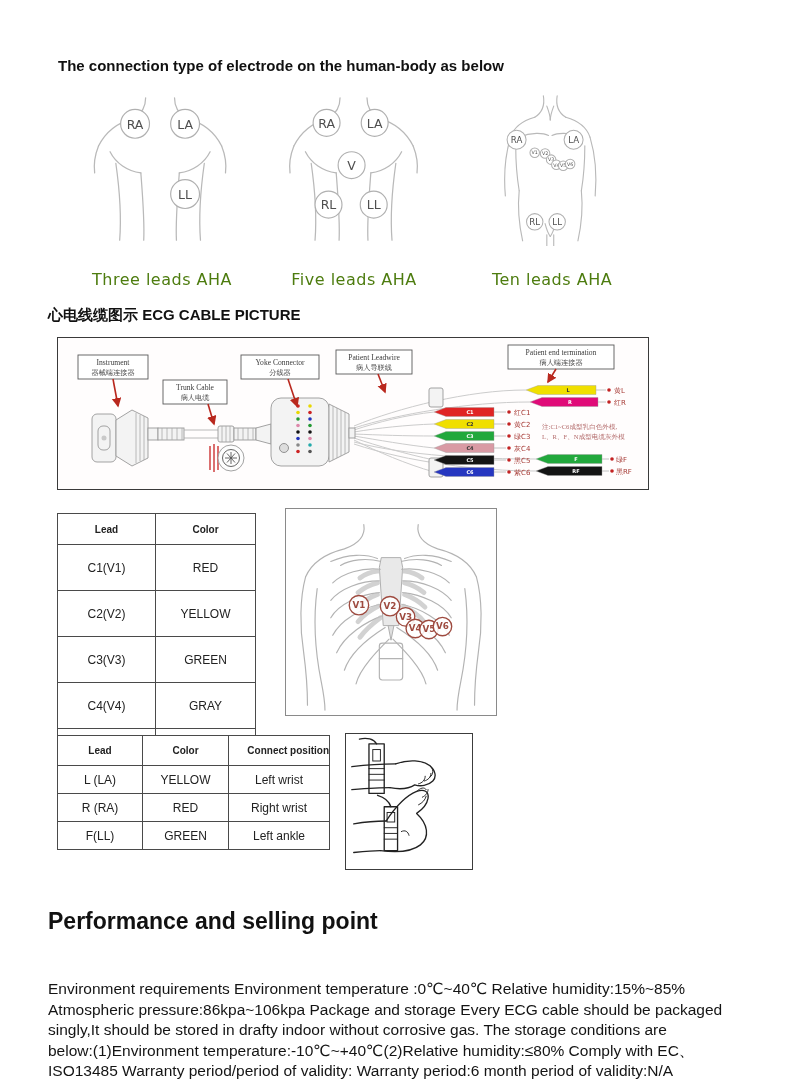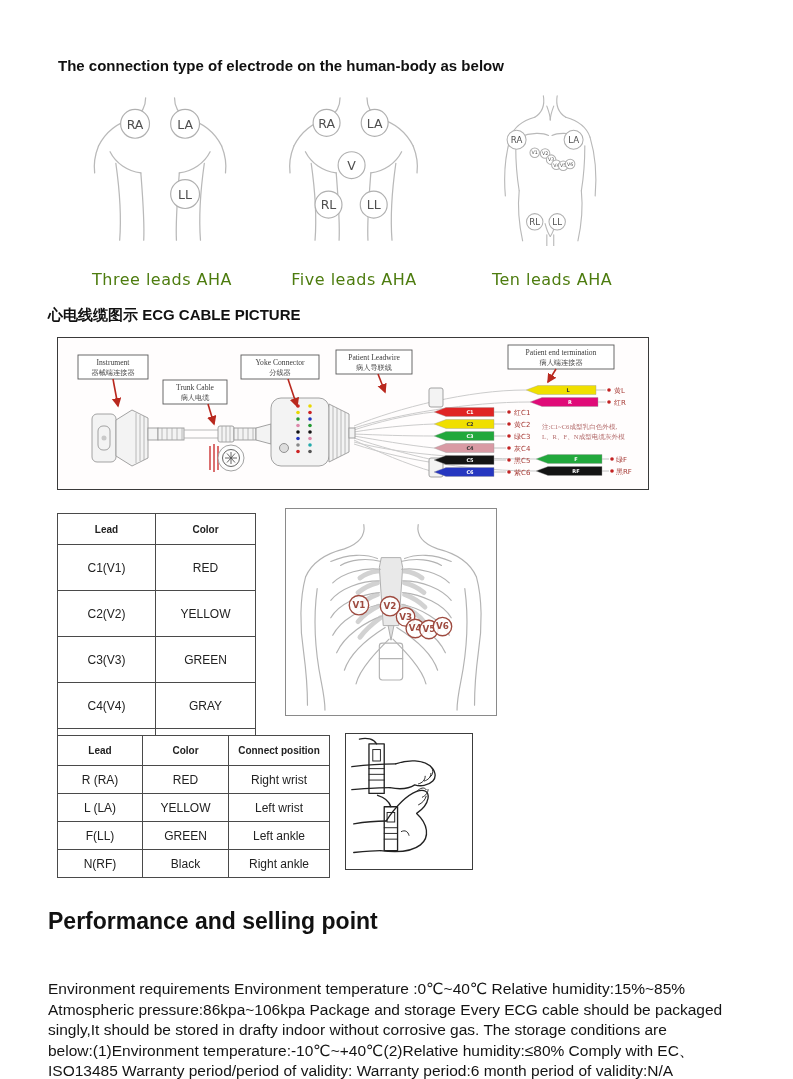--- a/index.html
+++ b/index.html
@@ -45,21 +45,21 @@
   table { border-collapse:collapse; background:#fff; }
   td,th {
     border:1px solid #4a4a4a; text-align:center; vertical-align:middle;
     font-family:"Liberation Sans",sans-serif; color:#222;
   }
   th { font-size:10px; font-weight:700; }
   td { font-size:12px; font-weight:400; }
   .chest-table th { height:31px; } .chest-table td { height:46px; }
   .chest-table .c0 { width:98px; } .chest-table .c1 { width:100px; }
   .limb-table th { height:30px; } .limb-table td { height:28px; }
-  .limb-table .c0 { width:85px; } .limb-table .c1 { width:86px; } .limb-table .c2 { width:101px; }
+  .limb-table .c0 { width:85px; } .limb-table .c1 { width:86px; } .limb-table .c2 { width:101px;text-align:right; }
 
   .ribcage-box { border:1px solid #8a8a8a; background:#fff; display:flex; align-items:center; justify-content:center; }
   .rib { stroke:#b3b3b3; stroke-width:1.2; fill:none; stroke-linecap:round; }
   .rib-shade { stroke:#c3c3c3; stroke-width:5; fill:none; stroke-linecap:round; opacity:0.75; }
   .vmark { stroke:#9e4a3f; stroke-width:1.4; fill:#ffffff; fill-opacity:0.88; }
   .vtext { fill:#9e4a3f; font-family:"DejaVu Sans",sans-serif; font-size:9px; font-weight:bold; text-anchor:middle; }
 
   .limb-box { border:1px solid #3c3c3c; background:#fff; display:flex; align-items:center; justify-content:center; }
   .ink { stroke:#222; stroke-width:1.4; fill:none; stroke-linecap:round; stroke-linejoin:round; }
   .ink-thin { stroke:#222; stroke-width:1; fill:none; stroke-linecap:round; }
@@ -489,38 +489,33 @@
   </div>
 
   <table class="abs limb-table" style="left:57px; top:735px;">
     <tbody>
         <tr>
       <th class="c0">Lead</th>
       <th class="c1">Color</th>
       <th class="c2">Connect position</th>
     </tr>
     <tr>
+      <td>L (LA)</td>
+      <td>YELLOW</td>
+      <td>Left wrist</td>
+    </tr>
+    <tr>
       <td>R (RA)</td>
       <td>RED</td>
       <td>Right wrist</td>
     </tr>
     <tr>
-      <td>L (LA)</td>
-      <td>YELLOW</td>
-      <td>Left wrist</td>
-    </tr>
-    <tr>
       <td>F(LL)</td>
       <td>GREEN</td>
       <td>Left ankle</td>
-    </tr>
-    <tr>
-      <td>N(RF)</td>
-      <td>Black</td>
-      <td>Right ankle</td>
     </tr>
   </tbody>
     </table>
 
   <div class="abs limb-box" style="left:345px; top:733px; width:128px; height:137px;">
     <svg width="122" height="131" viewBox="0 0 128 137">
       <g>
         <path class="ink" d="M4,32 C20,30 36,29 50,29"></path>
         <path class="ink" d="M4,56 C18,55 32,54 44,54"></path>
         <path class="ink" d="M50,29 C64,24 78,25 86,31 C92,36 93,43 89,47 C84,52 76,53 70,51 C64,55 54,56 44,54"></path>

